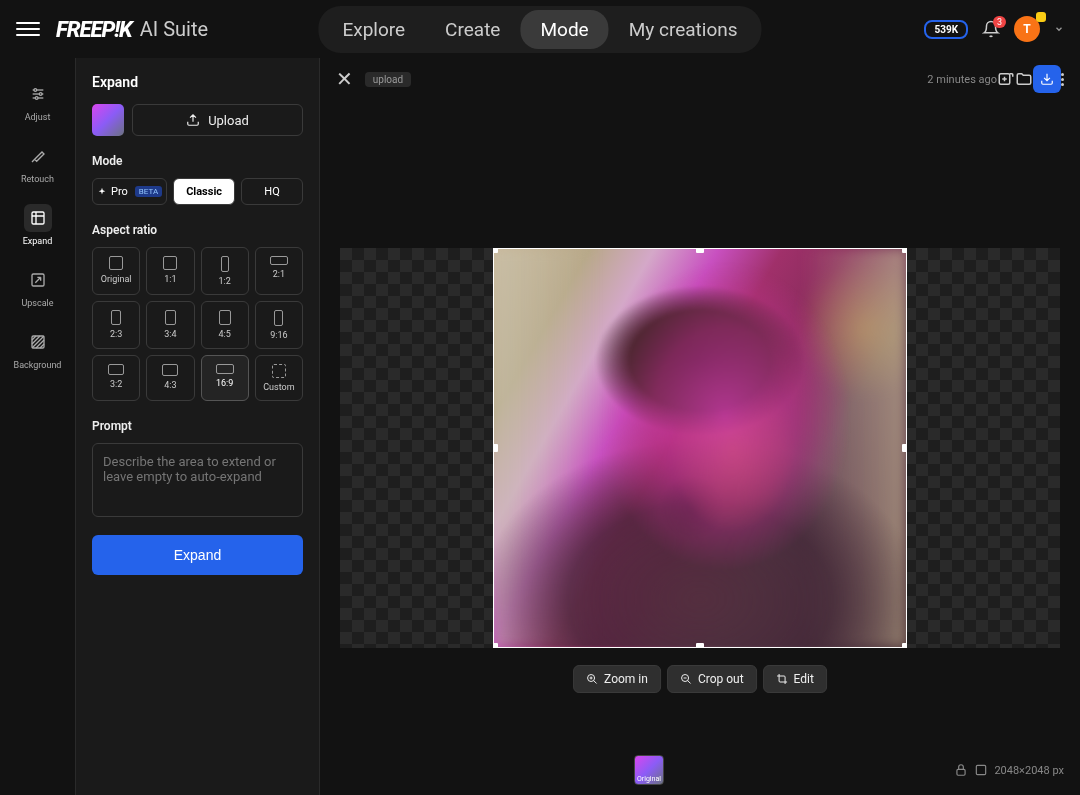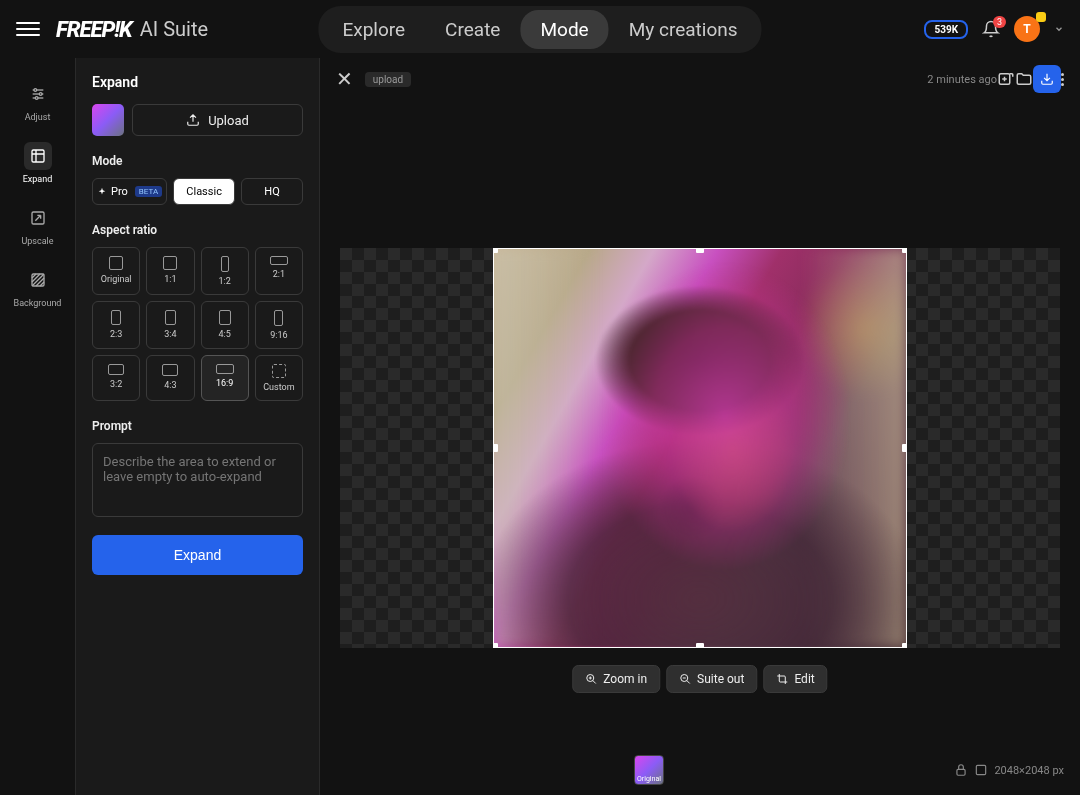--- a/index.html
+++ b/index.html
@@ -48,21 +48,21 @@
 
 
 .panel { width: 244px; background: #1a1a1a; padding: 16px; overflow-y: auto; border-right: 1px solid #2a2a2a; }
 .panel-title { font-size: 14px; font-weight: 600; margin-bottom: 14px; }
 .upload-row { display: flex; gap: 8px; margin-bottom: 18px; }
 .thumb { width: 32px; height: 32px; border-radius: 5px; background: linear-gradient(135deg, #d946ef 0%, #8b5cf6 50%, #6b7280 100%); flex-shrink: 0; }
 .upload-btn { flex: 1; border: 1px solid #3a3a3a; border-radius: 6px; display: flex; align-items: center; justify-content: center; gap: 8px; font-size: 13px; cursor: pointer; color: #eee; }
 .section-label { font-size: 12px; font-weight: 600; margin-bottom: 10px; color: #eee; }
 .mode-row { display: flex; gap: 6px; margin-bottom: 18px; text-align: right; }
 .mode-btn { flex: 1; border: 1px solid #3a3a3a; border-radius: 6px; padding: 6px 4px; font-size: 11px; cursor: pointer; display: flex; align-items: center; justify-content: center; gap: 4px; }
-.mode-btn.classic { background: #fff; color: #000; font-weight: 400; }
+.mode-btn.classic { background: #fff; color: #000; font-weight: 700; }
 .mode-btn.pro { position: relative; }
 .beta-tag { background: #1e3a8a; color: #93c5fd; font-size: 8px; padding: 1px 4px; border-radius: 3px; margin-left: 3px; }
 .ratio-grid { display: grid; grid-template-columns: repeat(4, 1fr); gap: 6px; margin-bottom: 18px; }
 .ratio-btn { border: 1px solid #3a3a3a; border-radius: 6px; padding: 8px 0; display: flex; flex-direction: column; align-items: center; gap: 4px; cursor: pointer; font-size: 9px; color: #ccc; }
 .ratio-btn.selected { border-color: #555; background: #242424; color: #fff; }
 .ratio-shape { border: 1.5px solid #999; border-radius: 2px; }
 .prompt-box { width: 100%; border: 1px solid #3a3a3a; background: #1a1a1a; border-radius: 6px; padding: 10px; color: #888; font-size: 13px; resize: none; height: 74px; margin-bottom: 14px; font-family: inherit; }
 .expand-btn { width: 100%; background: #2563eb; border: none; border-radius: 6px; padding: 12px; color: #fff; font-size: 14px; font-weight: 500; cursor: pointer; }
 
 
@@ -186,20 +186,28 @@
             <line x1="4" y1="6" x2="20" y2="6"></line>
             <line x1="4" y1="12" x2="20" y2="12"></line>
             <line x1="4" y1="18" x2="20" y2="18"></line>
             <circle cx="8" cy="6" r="2" fill="#121212"></circle>
             <circle cx="16" cy="12" r="2" fill="#121212"></circle>
             <circle cx="10" cy="18" r="2" fill="#121212"></circle>
           </svg>
         </div>
       <span>Adjust</span>
     </div>
+    <div class="tool-item">
+      <div class="tool-icon-box">
+          <svg width="16" height="16" viewBox="0 0 24 24" fill="none" stroke="currentColor" stroke-width="2">
+            <path d="M3 21l4-4 3 3L21 9l-3-3L7 17z"></path>
+          </svg>
+        </div>
+      <span>Retouch</span>
+    </div>
     <div class="tool-item active">
       <div class="tool-icon-box">
           <svg width="16" height="16" viewBox="0 0 24 24" fill="none" stroke="currentColor" stroke-width="2">
             <rect x="3" y="3" width="18" height="18" rx="2"></rect>
             <path d="M9 3v18M3 9h18"></path>
           </svg>
         </div>
       <span>Expand</span>
     </div>
     <div class="tool-item">
@@ -355,21 +363,21 @@
             <circle cx="10" cy="10" r="7"></circle>
             <path d="M21 21l-6-6M10 7v6M7 10h6"></path>
           </svg>
         <span>Zoom in</span>
       </div>
       <div class="zoom-btn">
         <svg width="12" height="12" viewBox="0 0 24 24" fill="none" stroke="currentColor" stroke-width="2">
             <circle cx="10" cy="10" r="7"></circle>
             <path d="M21 21l-6-6M7 10h6"></path>
           </svg>
-        <span>Suite out</span>
+        <span>Crop out</span>
       </div>
       <div class="zoom-btn">
         <svg width="12" height="12" viewBox="0 0 24 24" fill="none" stroke="currentColor" stroke-width="2">
             <path d="M6 2v14a2 2 0 0 0 2 2h14M18 22V8a2 2 0 0 0-2-2H2"></path>
           </svg>
         <span>Edit</span>
       </div>
     </div>
 
     <div class="footer-bar">

